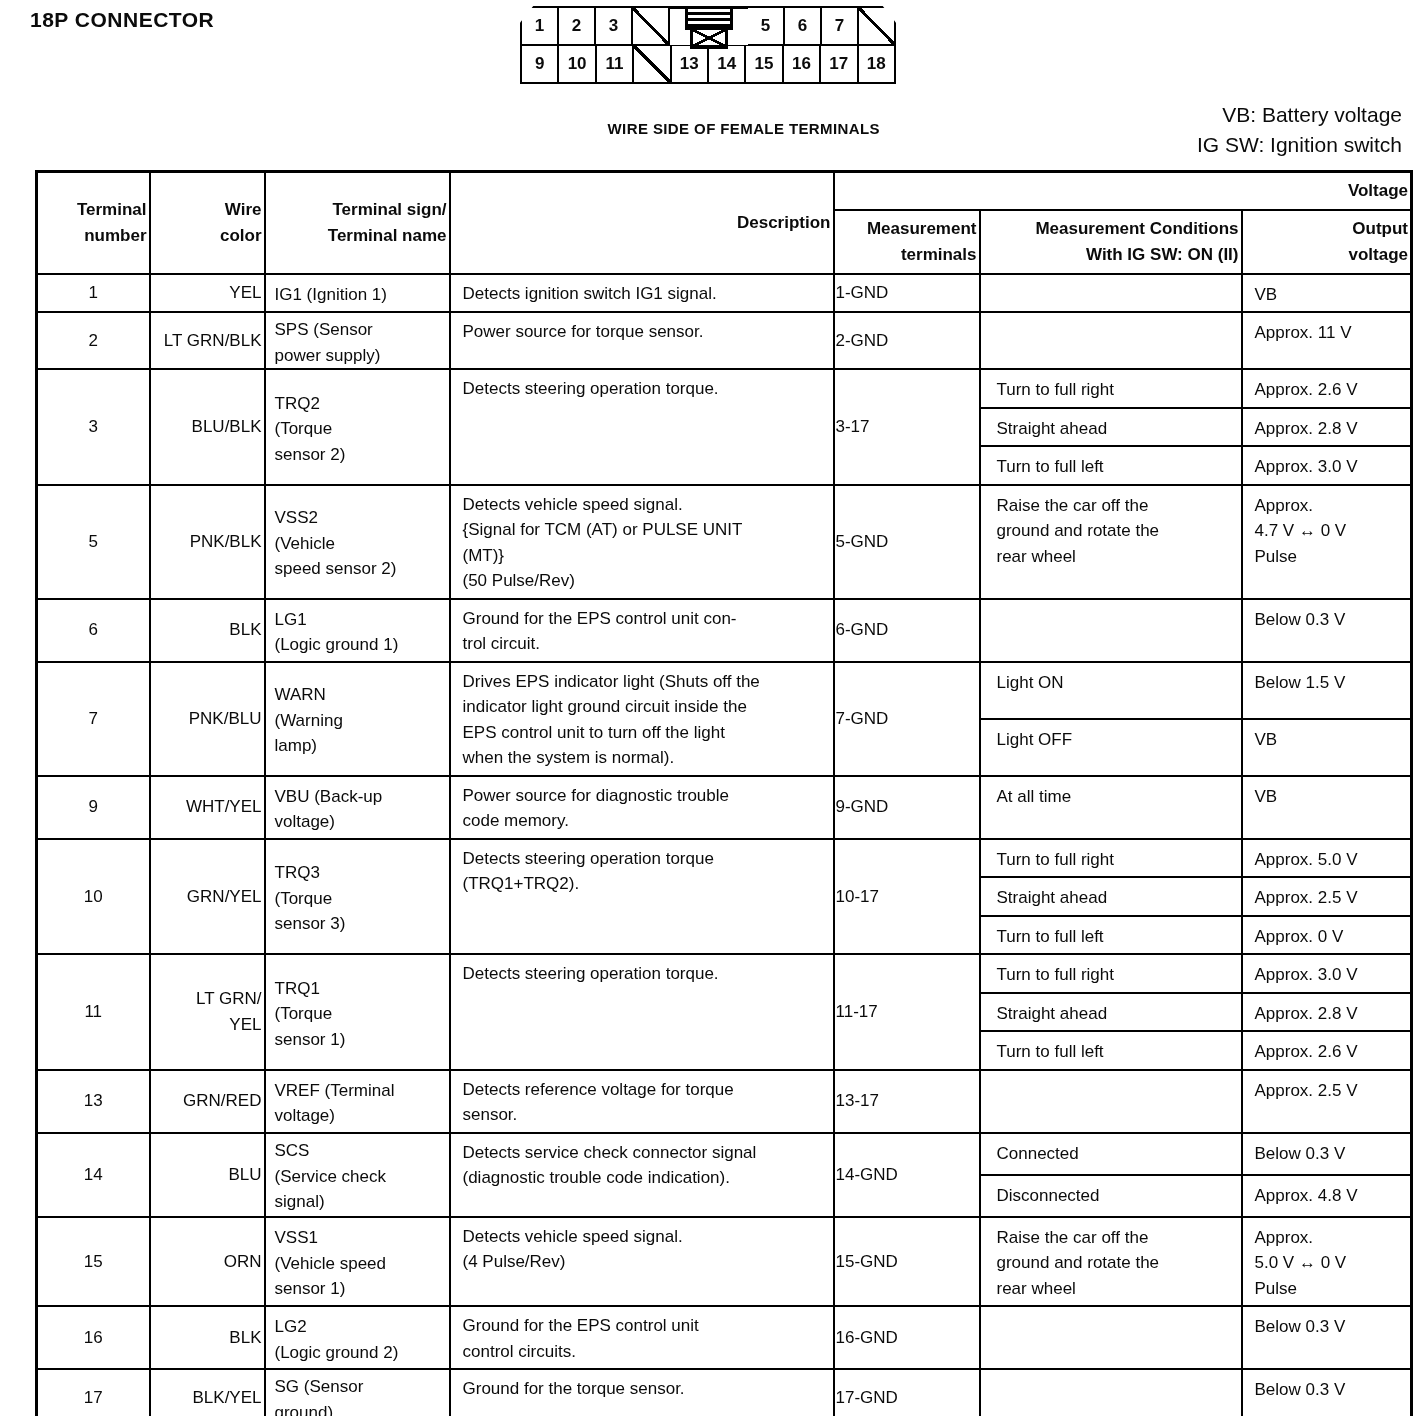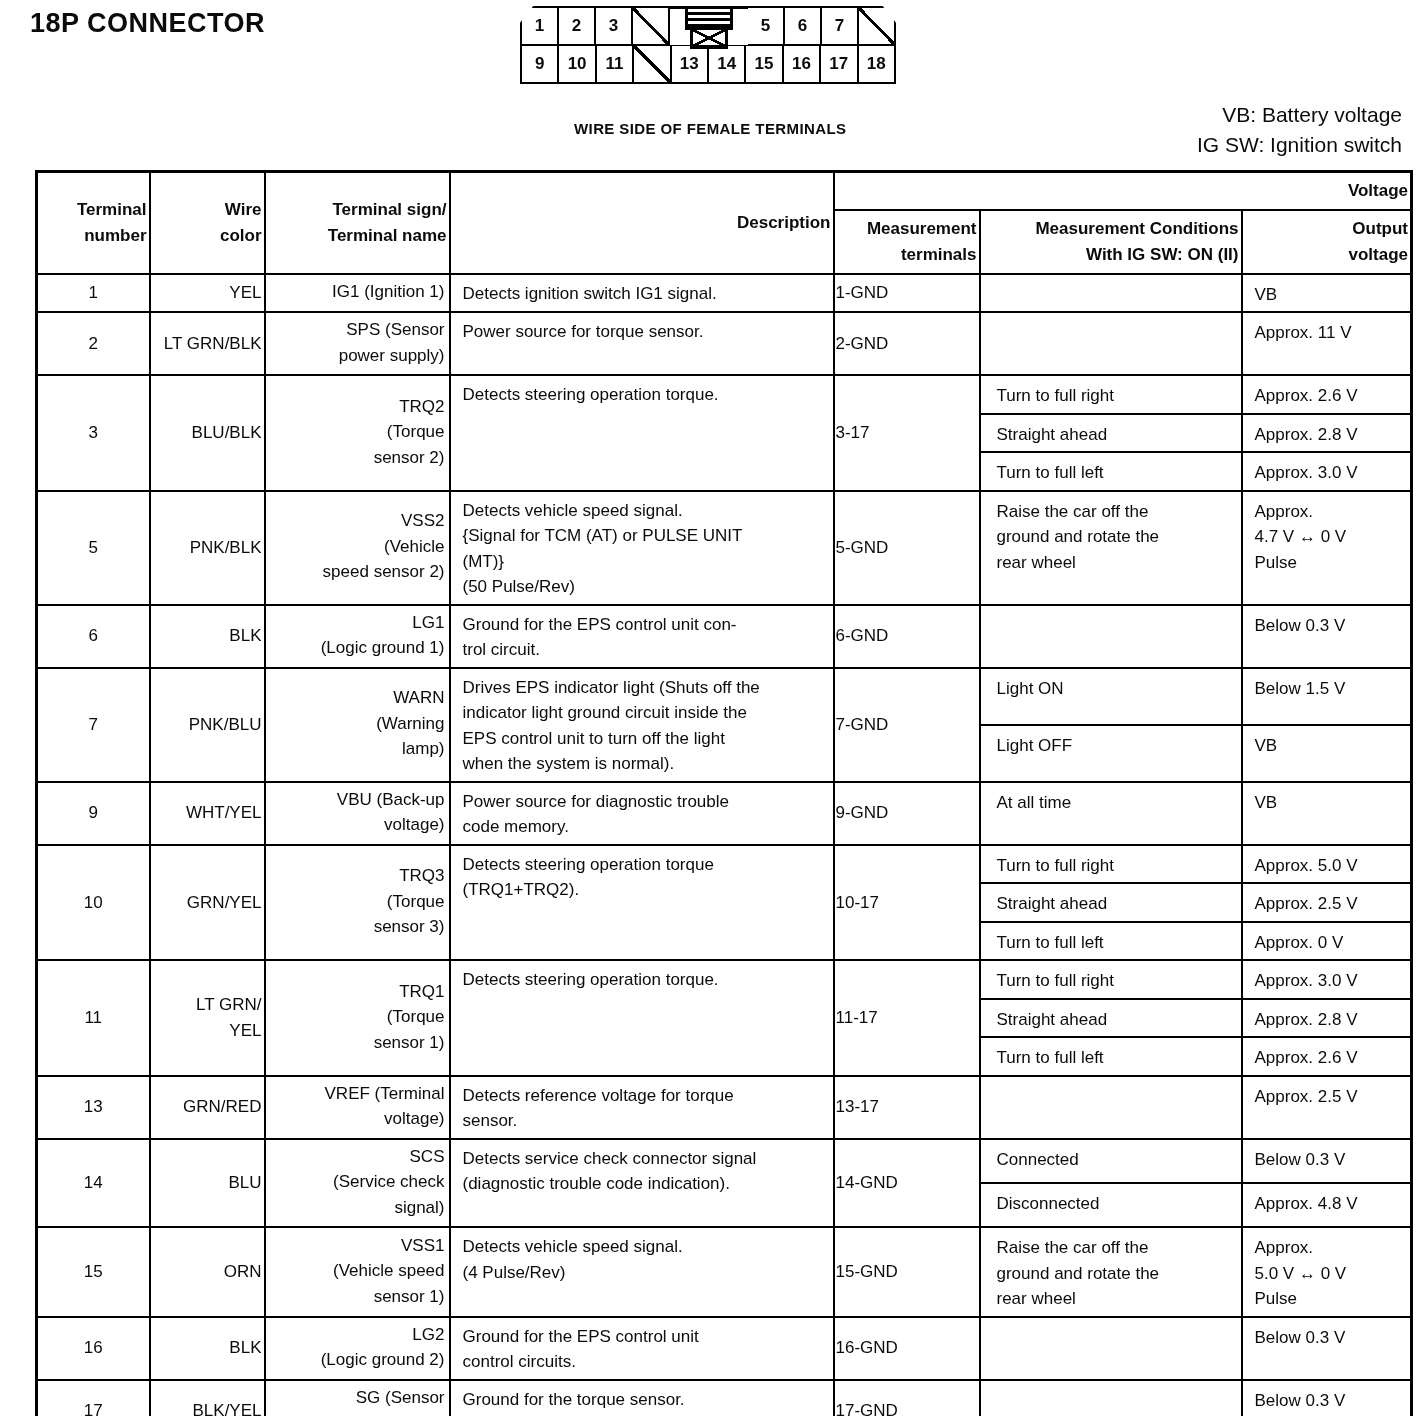--- a/index.html
+++ b/index.html
@@ -4,23 +4,23 @@
 <style>
   html,body{margin:0;padding:0;background:#e8e8e8;}
   .page{
     position:relative;width:1424px;height:1416px;background:#fff;
     font-family:"Liberation Sans","DejaVu Sans",sans-serif;color:#0b0b0b;
     overflow:hidden;
   }
   .pre{white-space:pre-line;}
 
   
-  .doc-title{position:absolute;left:30px;top:8px;font-size:27px;font-weight:700;letter-spacing:.5px;text-align:center;}
+  .doc-title{position:absolute;left:30px;top:8px;font-size:21px;font-weight:700;letter-spacing:.5px;text-align:center;}
   .legend{position:absolute;right:22px;top:100px;text-align:right;font-size:21px;line-height:1.45;}
-  .caption{position:absolute;left:574px;top:120px;width:330px;text-align:left;font-size:15px;font-weight:700;letter-spacing:.4px;}
+  .caption{position:absolute;left:550px;top:120px;width:330px;text-align:right;font-size:15px;font-weight:700;letter-spacing:.4px;}
 
   
   .connector{position:absolute;left:520px;top:6px;width:394px;}
   .c-row{display:flex;}
   .pin{
     width:35px;height:36px;border:2px solid #000;margin-left:-2px;
     display:flex;align-items:center;justify-content:center;
     font-size:17px;font-weight:700;background:#fff;
   }
   .c-row .pin:first-child{margin-left:0;}
@@ -39,21 +39,21 @@
 
   
   table.main{
     position:absolute;left:35px;top:170px;width:1375px;
     border-collapse:collapse;table-layout:fixed;border:3px solid #000;
   }
   table.main td,table.main th{border:2px solid #000;font-size:17px;line-height:1.5;overflow:hidden;}
   table.main th{font-weight:700;text-align:right;vertical-align:middle;padding:2px;}
   .c-term{text-align:center;vertical-align:middle;}
   .c-wire{text-align:right;vertical-align:middle;padding:2px;}
-  .c-name{vertical-align:middle;padding:4px 4px 6px 9px;line-height:1.6;text-align:right;}
+  .c-name{vertical-align:middle;padding:4px 4px 0 9px;line-height:1.6;}
   .c-desc{vertical-align:top;padding:6px 6px 4px 12px;line-height:1.6;}
   .c-meas{vertical-align:middle;}
   .c-cond{vertical-align:top;padding:7px 10px 4px 16px;line-height:1.55;}
   .c-out{vertical-align:top;padding:7px 4px 4px 12px;line-height:1.55;}
 </style>
 </head>
 <body>
 
 <div class="page">
 

